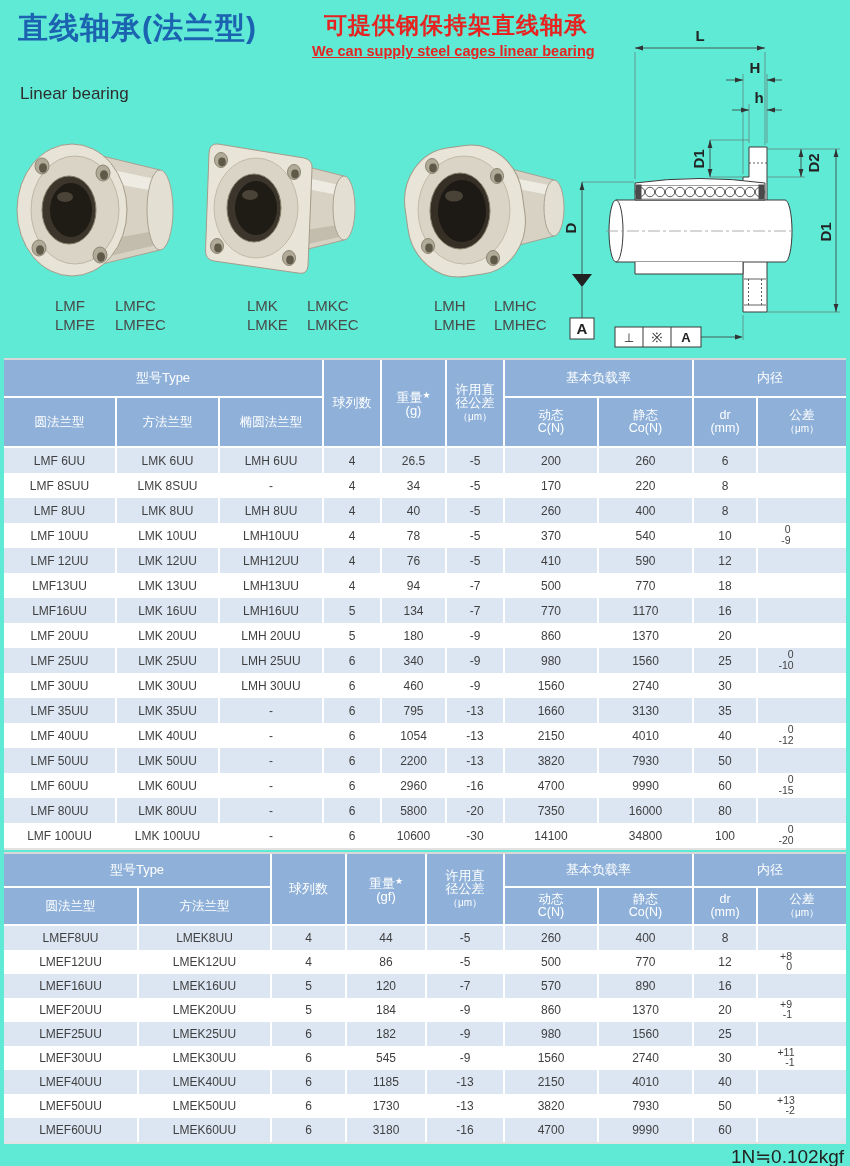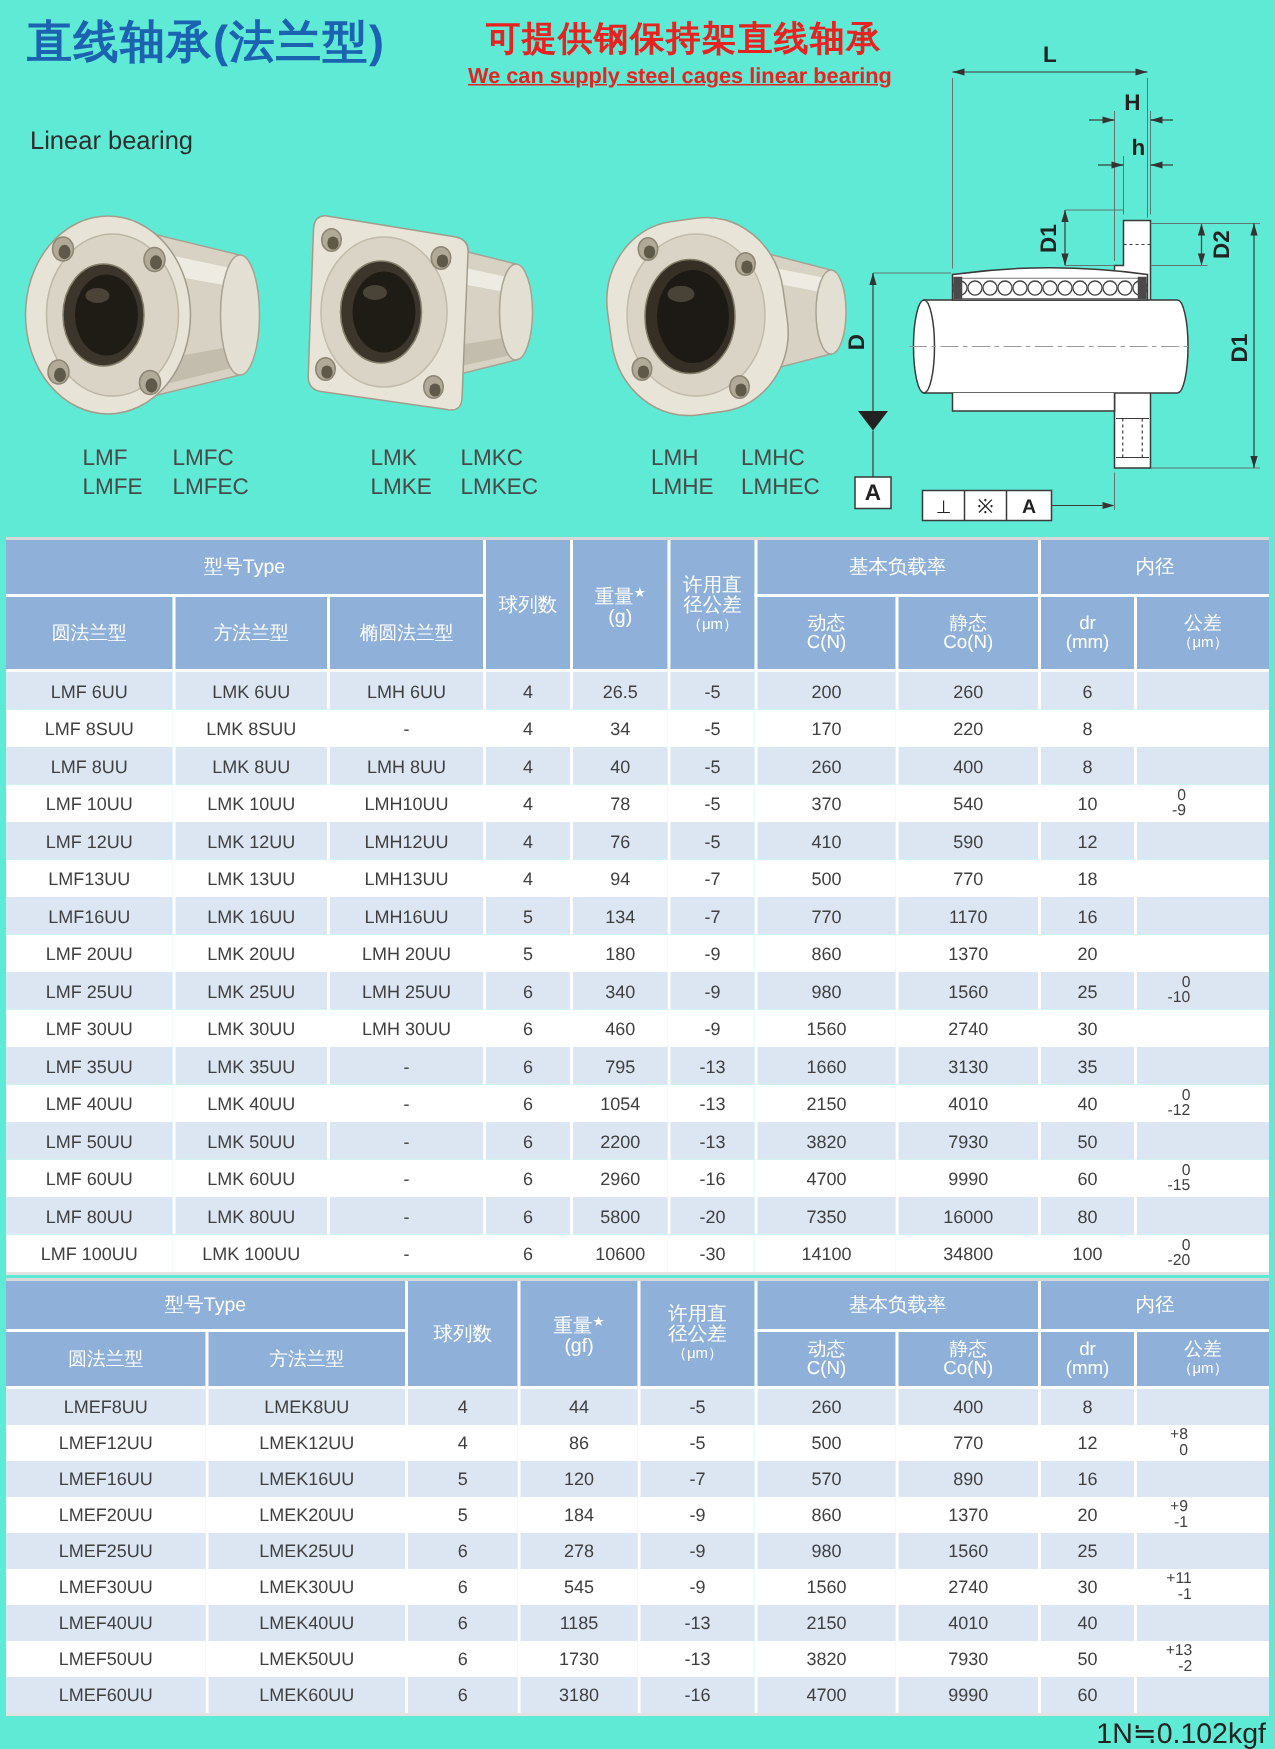--- a/index.html
+++ b/index.html
@@ -575,21 +575,21 @@
           <td>-9</td>
           <td>860</td>
           <td>1370</td>
           <td>20</td>
           <td class="tolcell"><div class="tolv"><div>+9</div><div>-1</div></div></td>
         </tr>
         <tr>
           <td>LMEF25UU</td>
           <td>LMEK25UU</td>
           <td>6</td>
-          <td>278</td>
+          <td>182</td>
           <td>-9</td>
           <td>980</td>
           <td>1560</td>
           <td>25</td>
           <td class="tolcell"></td>
         </tr>
         <tr>
           <td>LMEF30UU</td>
           <td>LMEK30UU</td>
           <td>6</td>

